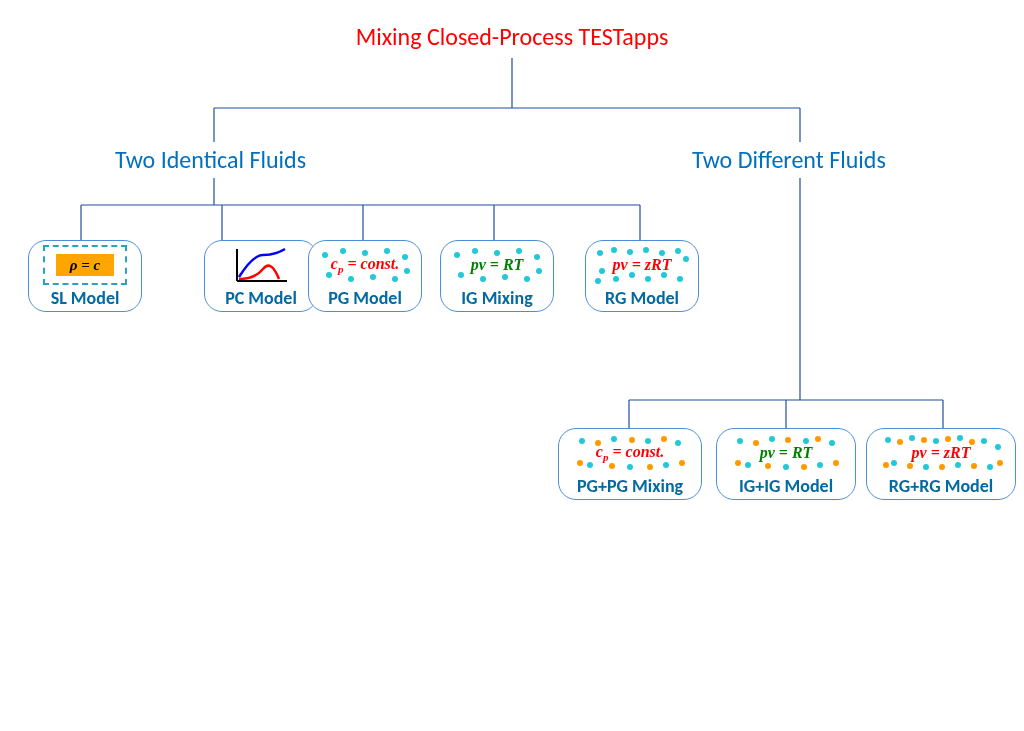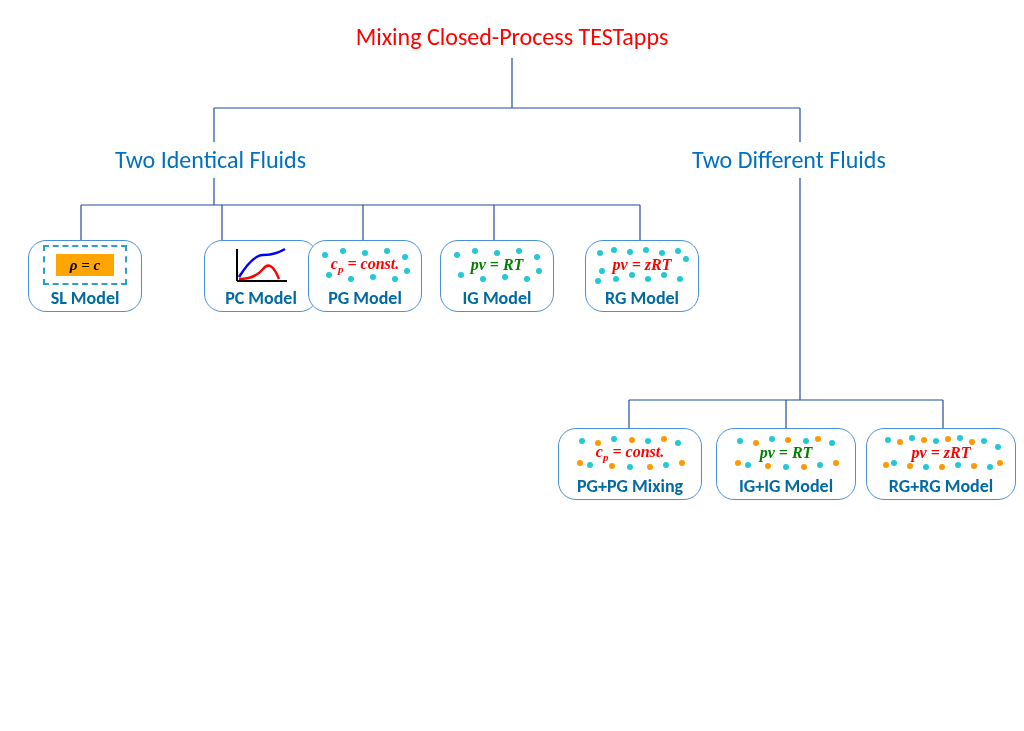--- a/index.html
+++ b/index.html
@@ -171,21 +171,21 @@
           <circle cx="90" cy="12" r="3"></circle>
           <circle cx="14" cy="30" r="3"></circle>
           <circle cx="36" cy="34" r="3"></circle>
           <circle cx="58" cy="32" r="3"></circle>
           <circle cx="80" cy="34" r="3"></circle>
           <circle cx="92" cy="26" r="3"></circle>
         </g>
     </svg>
     <div class="formula"><span class="green">pv = RT</span></div>
   </div>
-  <div class="node-label">IG Model</div>
+  <div class="node-label">IG Mixing</div>
 </div>
 
 <div class="node" style="left:585px; top:240px;">
   <div class="icon-box">
     <svg width="100" height="40" viewBox="0 0 100 40" style="position:absolute">
       <g fill="#22c8d8">
           <circle cx="8" cy="8" r="3"></circle>
           <circle cx="22" cy="5" r="3"></circle>
           <circle cx="38" cy="7" r="3"></circle>
           <circle cx="54" cy="5" r="3"></circle>

